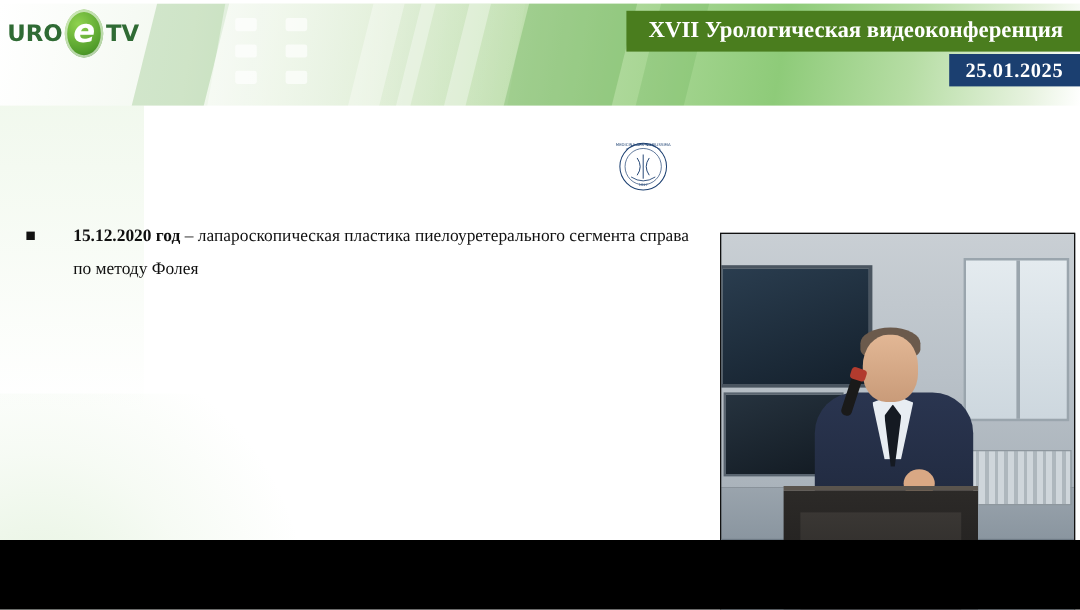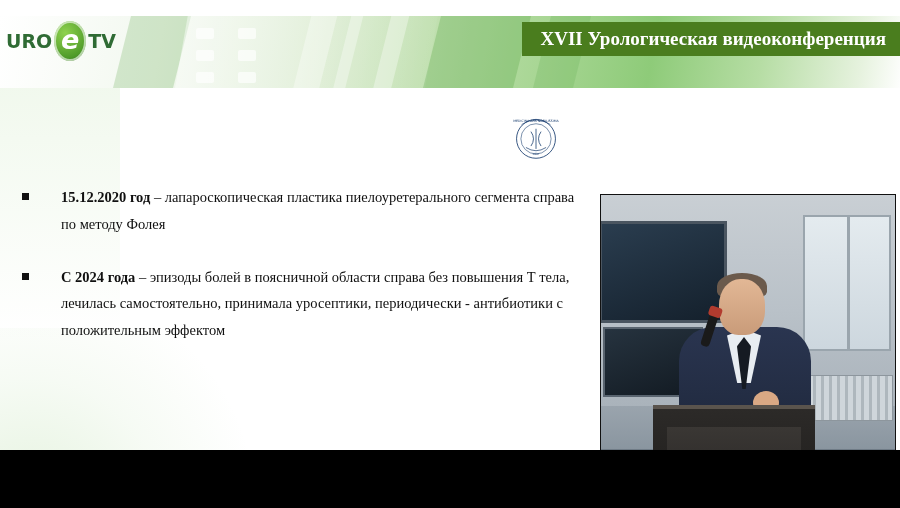--- a/index.html
+++ b/index.html
@@ -17,21 +17,21 @@
     position: relative;
     width: 900px;
     height: 508px;
     background: #ffffff;
     overflow: hidden;
   }
 
   
   .topband {
     position: absolute;
-    left: 0; top: 16px;
+    left: 0; top: 3px;
     width: 900px; height: 88px;
     background:
       linear-gradient(100deg, #ffffff 0%, #f2f8ef 18%, #dcecd2 34%, #bfdfae 48%, #a8d694 60%, #8ecb79 72%, #b6dda4 84%, #e6f2de 95%, #ffffff 100%);
     overflow: hidden;
   }
   .topband .filmstrip {
     position: absolute;
     left: 180px; top: -12px;
     width: 250px; height: 112px;
     background: linear-gradient(90deg, rgba(255,255,255,0.45), rgba(255,255,255,0.05));
@@ -364,20 +364,23 @@
       <span class="txt">URO</span>
       <span class="ecircle">
         <span>e</span>
       </span>
       <span class="txt">TV</span>
     </div>
 
     <div class="conf-banner">
       <span>XVII Урологическая видеоконференция</span>
     </div>
+    <div class="conf-date">
+      <span>25.01.2025</span>
+    </div>
   </div>
 
   <div class="slide">
     <div class="slide-watermark2"></div>
     <div class="slide-watermark"></div>
 
 
     <svg class="emblem" viewBox="0 0 100 86">
       <circle cx="50" cy="40" r="27" fill="none" stroke="#1b3f70" stroke-width="1.2"></circle>
       <circle cx="50" cy="40" r="21" fill="none" stroke="#1b3f70" stroke-width="0.8"></circle>
@@ -386,26 +389,20 @@
       <path d="M30 20 q20 -12 40 0" stroke="#1b3f70" stroke-width="0.8" fill="none"></path>
       <text x="50" y="16" font-size="4.5" fill="#1b3f70" text-anchor="middle" font-family="DejaVu Sans, sans-serif">MEDICINA ARS NOBILISSIMA</text>
       <text x="50" y="62" font-size="4" fill="#1b3f70" text-anchor="middle" font-family="DejaVu Sans, sans-serif">1897</text>
     </svg>
 
     <div class="bullets">
       <div class="bullet">
         <div class="marker"></div>
         <div class="text">
           <b>15.12.2020 год</b><span> – лапароскопическая пластика пиелоуретерального сегмента справа по методу Фолея</span>
-        </div>
-      </div>
-      <div class="bullet">
-        <div class="marker"></div>
-        <div class="text">
-          <b>С 2024 года</b><span> – эпизоды болей в поясничной области справа без повышения Т тела, лечилась самостоятельно, принимала уросептики, периодически - антибиотики с положительным эффектом</span>
         </div>
       </div>
     </div>
 
     <div class="video">
       <div class="v-wallback"></div>
       <div class="v-wall-lower"></div>
       <div class="v-screen"></div>
       <div class="v-screen2"></div>
       <div class="v-window">

